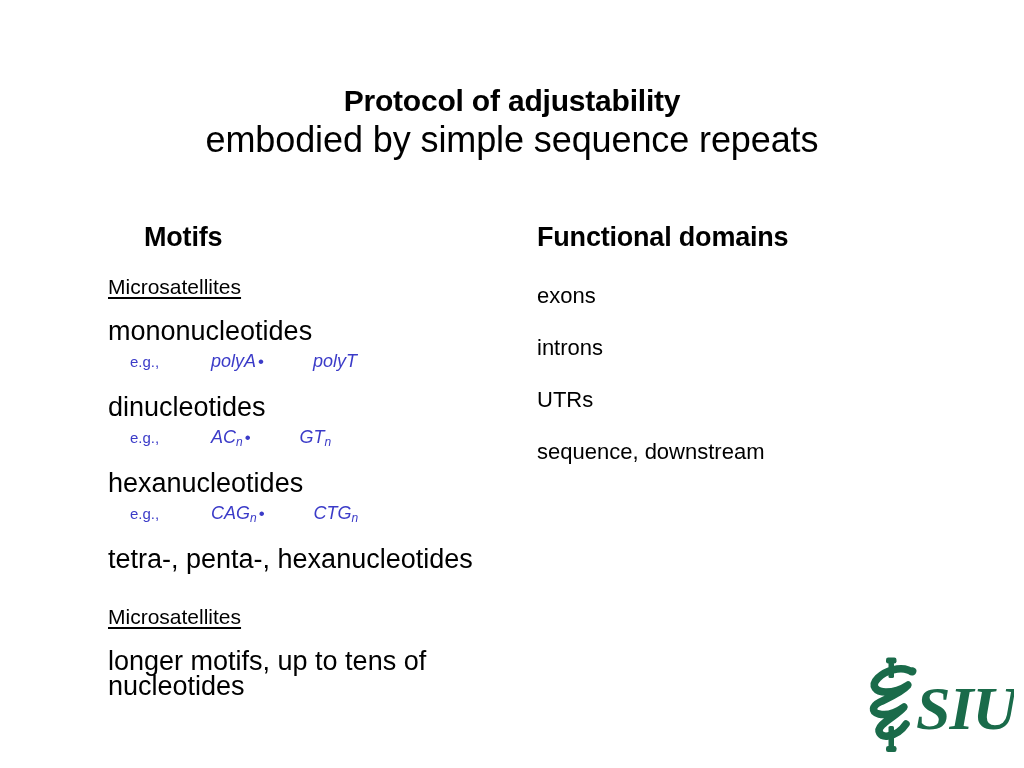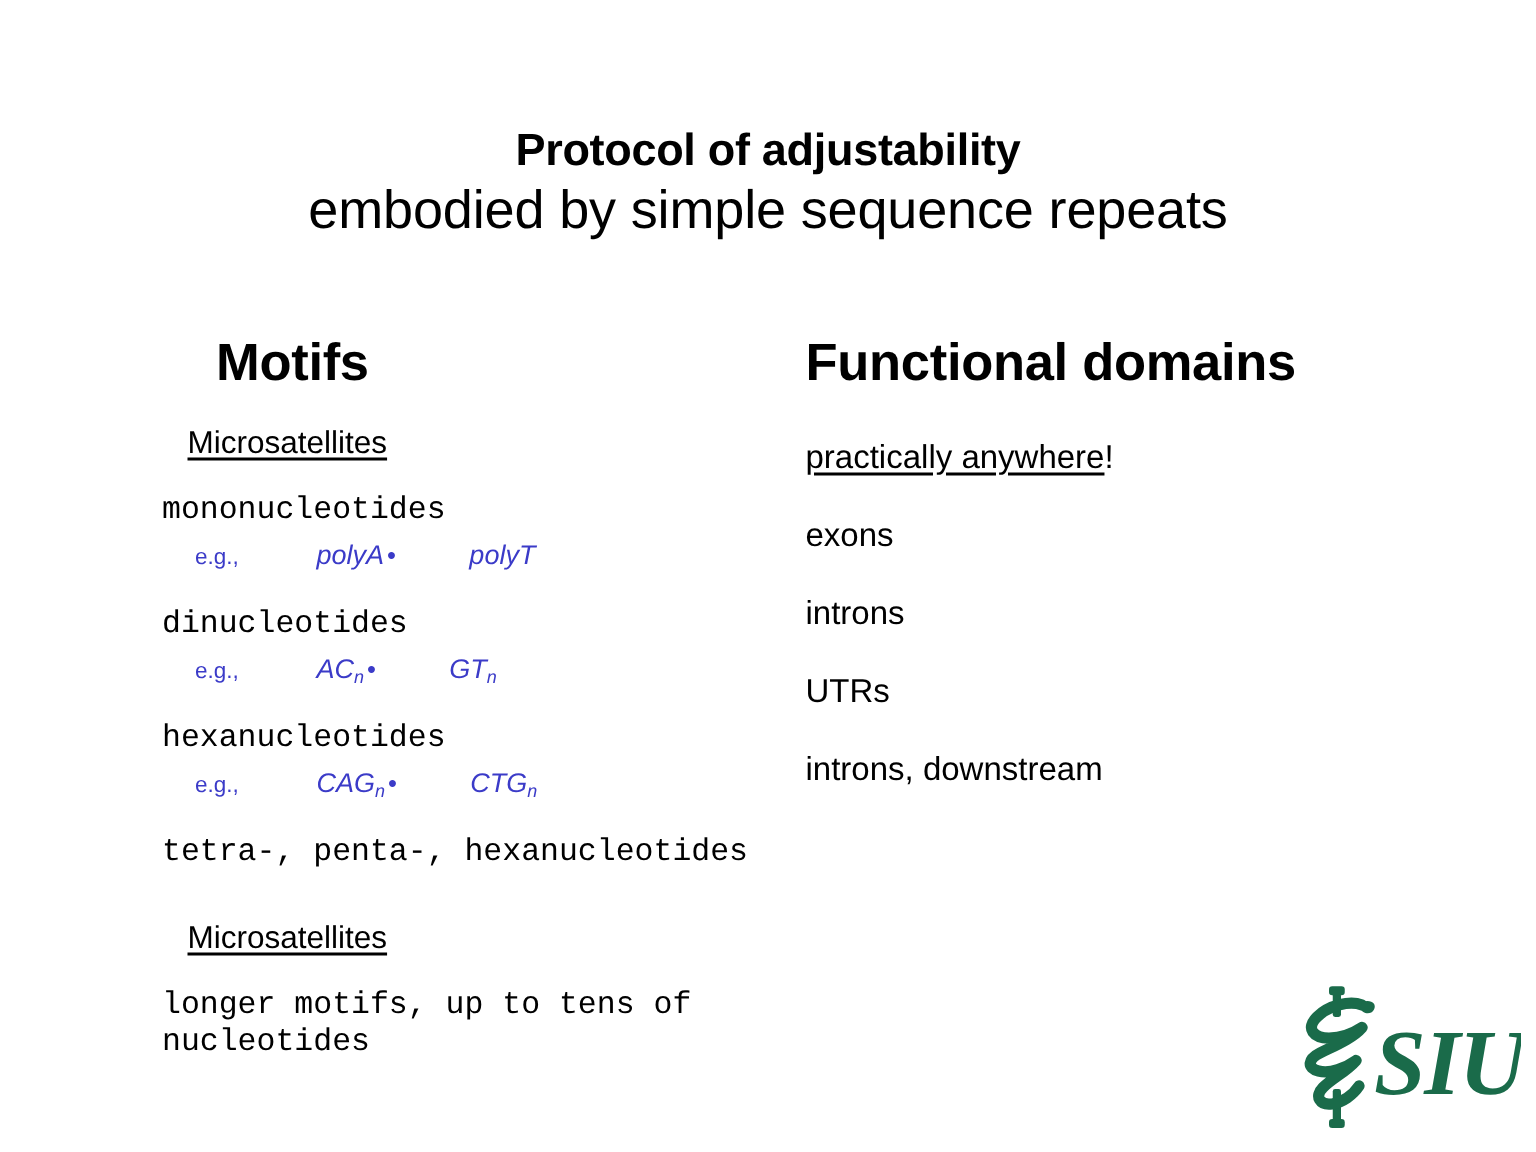--- a/index.html
+++ b/index.html
@@ -53,43 +53,41 @@
     width: 420px;
   }
   .col-right {
     position: absolute;
     left: 537px;
     top: 222px;
     width: 420px;
   }
 
   .col-heading {
-    font-size: 35px;
+    font-size: 27px;
     font-weight: bold;
     letter-spacing: -0.2px;
   }
   .col-heading.left-head {
     padding-left: 36px;
   }
   .col-heading.right-head {
     margin-top: 0;
   }
 
   
   .group-label {
     font-size: 21px;
     text-decoration: underline;
     text-underline-offset: 3px;
     display: inline-block;
-    margin-left: 17px;
   }
   .item-line {
-    font-size: 21px;
+    font-size: 27px;
     line-height: 25px;
-    font-family: Liberation Mono, monospace;
   }
   .eg-line {
     font-size: 17px;
     color: #3b3bc8;
     line-height: 22px;
     padding-left: 22px;
     white-space: nowrap;
   }
   .eg-lead {
     font-size: 15px;
@@ -211,29 +209,28 @@
     </div>
 
   </div>
 
   <div class="col-right">
 
     <div class="col-heading right-head">Functional domains</div>
 
     <div class="rc-first-gap"></div>
 
-    <div class="rc-item"><span class="rc-underline">practically anywhere</span><span>!</span></div>
 
     <div class="rc-item">exons</div>
 
     <div class="rc-item">introns</div>
 
     <div class="rc-item">UTRs</div>
 
-    <div class="rc-item">introns, downstream</div>
+    <div class="rc-item">sequence, downstream</div>
 
 
   </div>
 
   <div class="siu-logo">
     <svg width="150" height="106" viewBox="0 0 150 106" xmlns="http://www.w3.org/2000/svg">
       <g fill="#1a6b4a">
 
         <rect x="24.5" y="10" width="5.5" height="16" rx="1.6"></rect>
 

